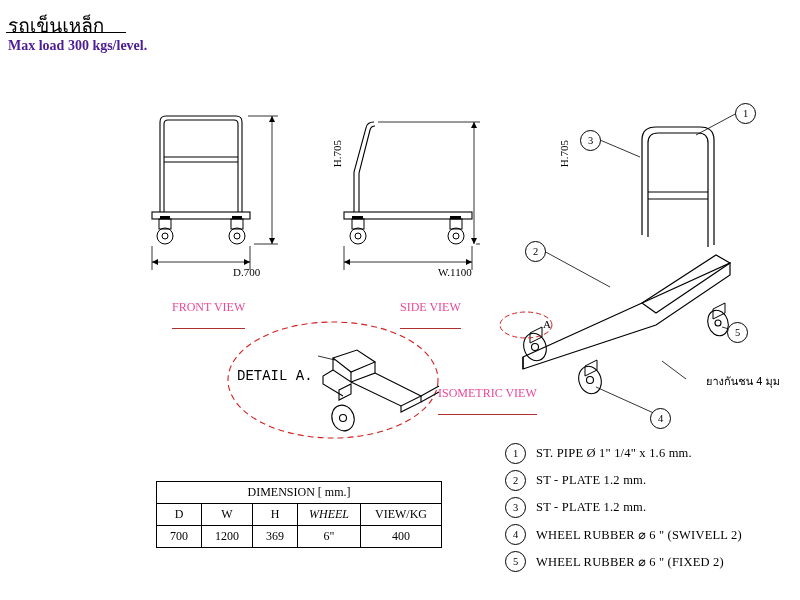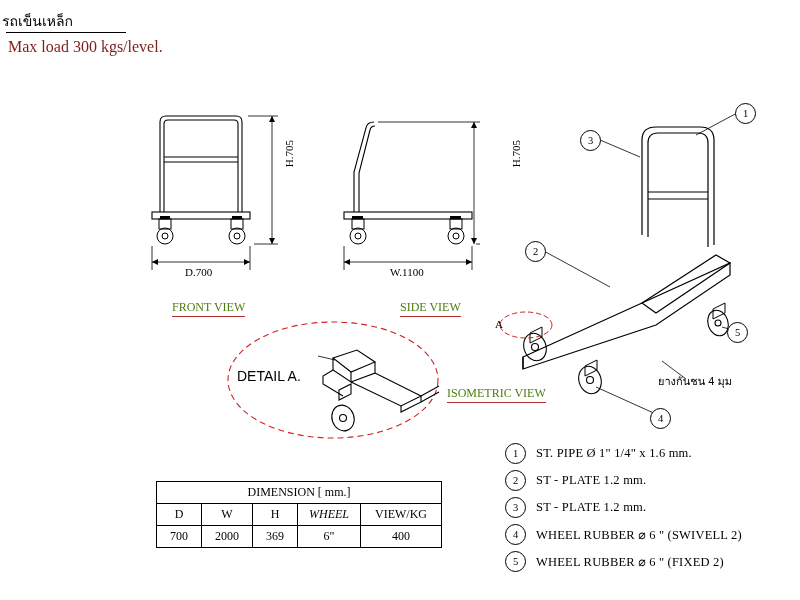--- a/index.html
+++ b/index.html
@@ -13,53 +13,54 @@
     height: 600px;
     background: #ffffff;
     font-family: "Liberation Serif", serif;
     color: #000000;
     overflow: hidden;
   }
   .abs { position: absolute; }
 
   
   #title-thai {
-    left: 2px; top: 10px;
+    left: 8px; top: 10px;
     font-family: "Liberation Sans", sans-serif;
-    font-size: 14px;
+    font-size: 19px;
     color: #000;
     padding-bottom: 2px;
   }
   #title-underline {
     left: 6px; top: 32px;
     width: 120px; height: 1px;
     background: #000;
   }
   #maxload {
     left: 8px; top: 38px;
     font-family: "Liberation Serif", serif;
-    font-weight: normal;
-    font-size: 16px;
-    color: #7f1d1d;
+    font-weight: bold;
+    font-size: 14px;
+    color: #4c1d95;
   }
 
   
   .lbl {
     font-family: "Liberation Serif", serif;
     font-size: 11px;
     color: #000;
     white-space: nowrap;
+    margin-left: 48px;
   }
   .lbl-underline {
     font-family: "Liberation Serif", serif;
     font-size: 12px;
-    color: #4d7c0f;
+    color: #ec4899;
     white-space: nowrap;
     border-bottom: 1px solid #b03030;
-    padding-bottom: 1px;
+    padding-bottom: 13px;
   }
   .vert {
     writing-mode: vertical-rl;
     text-orientation: mixed;
     transform: rotate(180deg);
   }
 
   
   #legend { left: 505px; top: 440px; }
   .legend-row {
@@ -289,22 +290,22 @@
       <circle cx="118" cy="100" r="3.5"></circle>
 
       <path d="M196,78 L214,68"></path>
       <path d="M196,84 L214,74"></path>
     </g>
 
     <g stroke="#000" stroke-width="0.8" fill="none">
       <line x1="93" y1="38" x2="110" y2="42"></line>
     </g>
   </svg>
-  <div class="abs" style="left:237px; top:368px; font-family:Liberation Sans, sans-serif; font-size:14px;text-align:center;">DETAIL  A.</div>
-  <div class="abs lbl-underline" style="left:447px; top:386px;text-align:center;">ISOMETRIC VIEW</div>
+  <div class="abs" style="left:237px; top:368px; font-family:Liberation Mono, monospace; font-size:14px;text-align:center;">DETAIL  A.</div>
+  <div class="abs lbl-underline" style="left:438px; top:386px;text-align:center;">ISOMETRIC VIEW</div>
 
   <div class="abs" id="legend">
     <div class="legend-row">
       <div class="legend-num">1</div>
       <div class="legend-txt">ST. PIPE    Ø   1" 1/4" x 1.6 mm.</div>
     </div>
     <div class="legend-row">
       <div class="legend-num">2</div>
       <div class="legend-txt">ST - PLATE   1.2 mm.</div>
     </div>
@@ -329,21 +330,21 @@
     </tr>
     <tr>
       <th class="c-d">D</th>
       <th class="c-w">W</th>
       <th class="c-h">H</th>
       <th class="c-wheel">WHEEL</th>
       <th class="c-load">VIEW/KG</th>
     </tr>
     <tr>
       <td>700</td>
-      <td>2000</td>
+      <td>1200</td>
       <td>369</td>
       <td>6"</td>
       <td>400</td>
     </tr>
   </tbody>
     </table>
 
 </div>
 
 </body></html>

